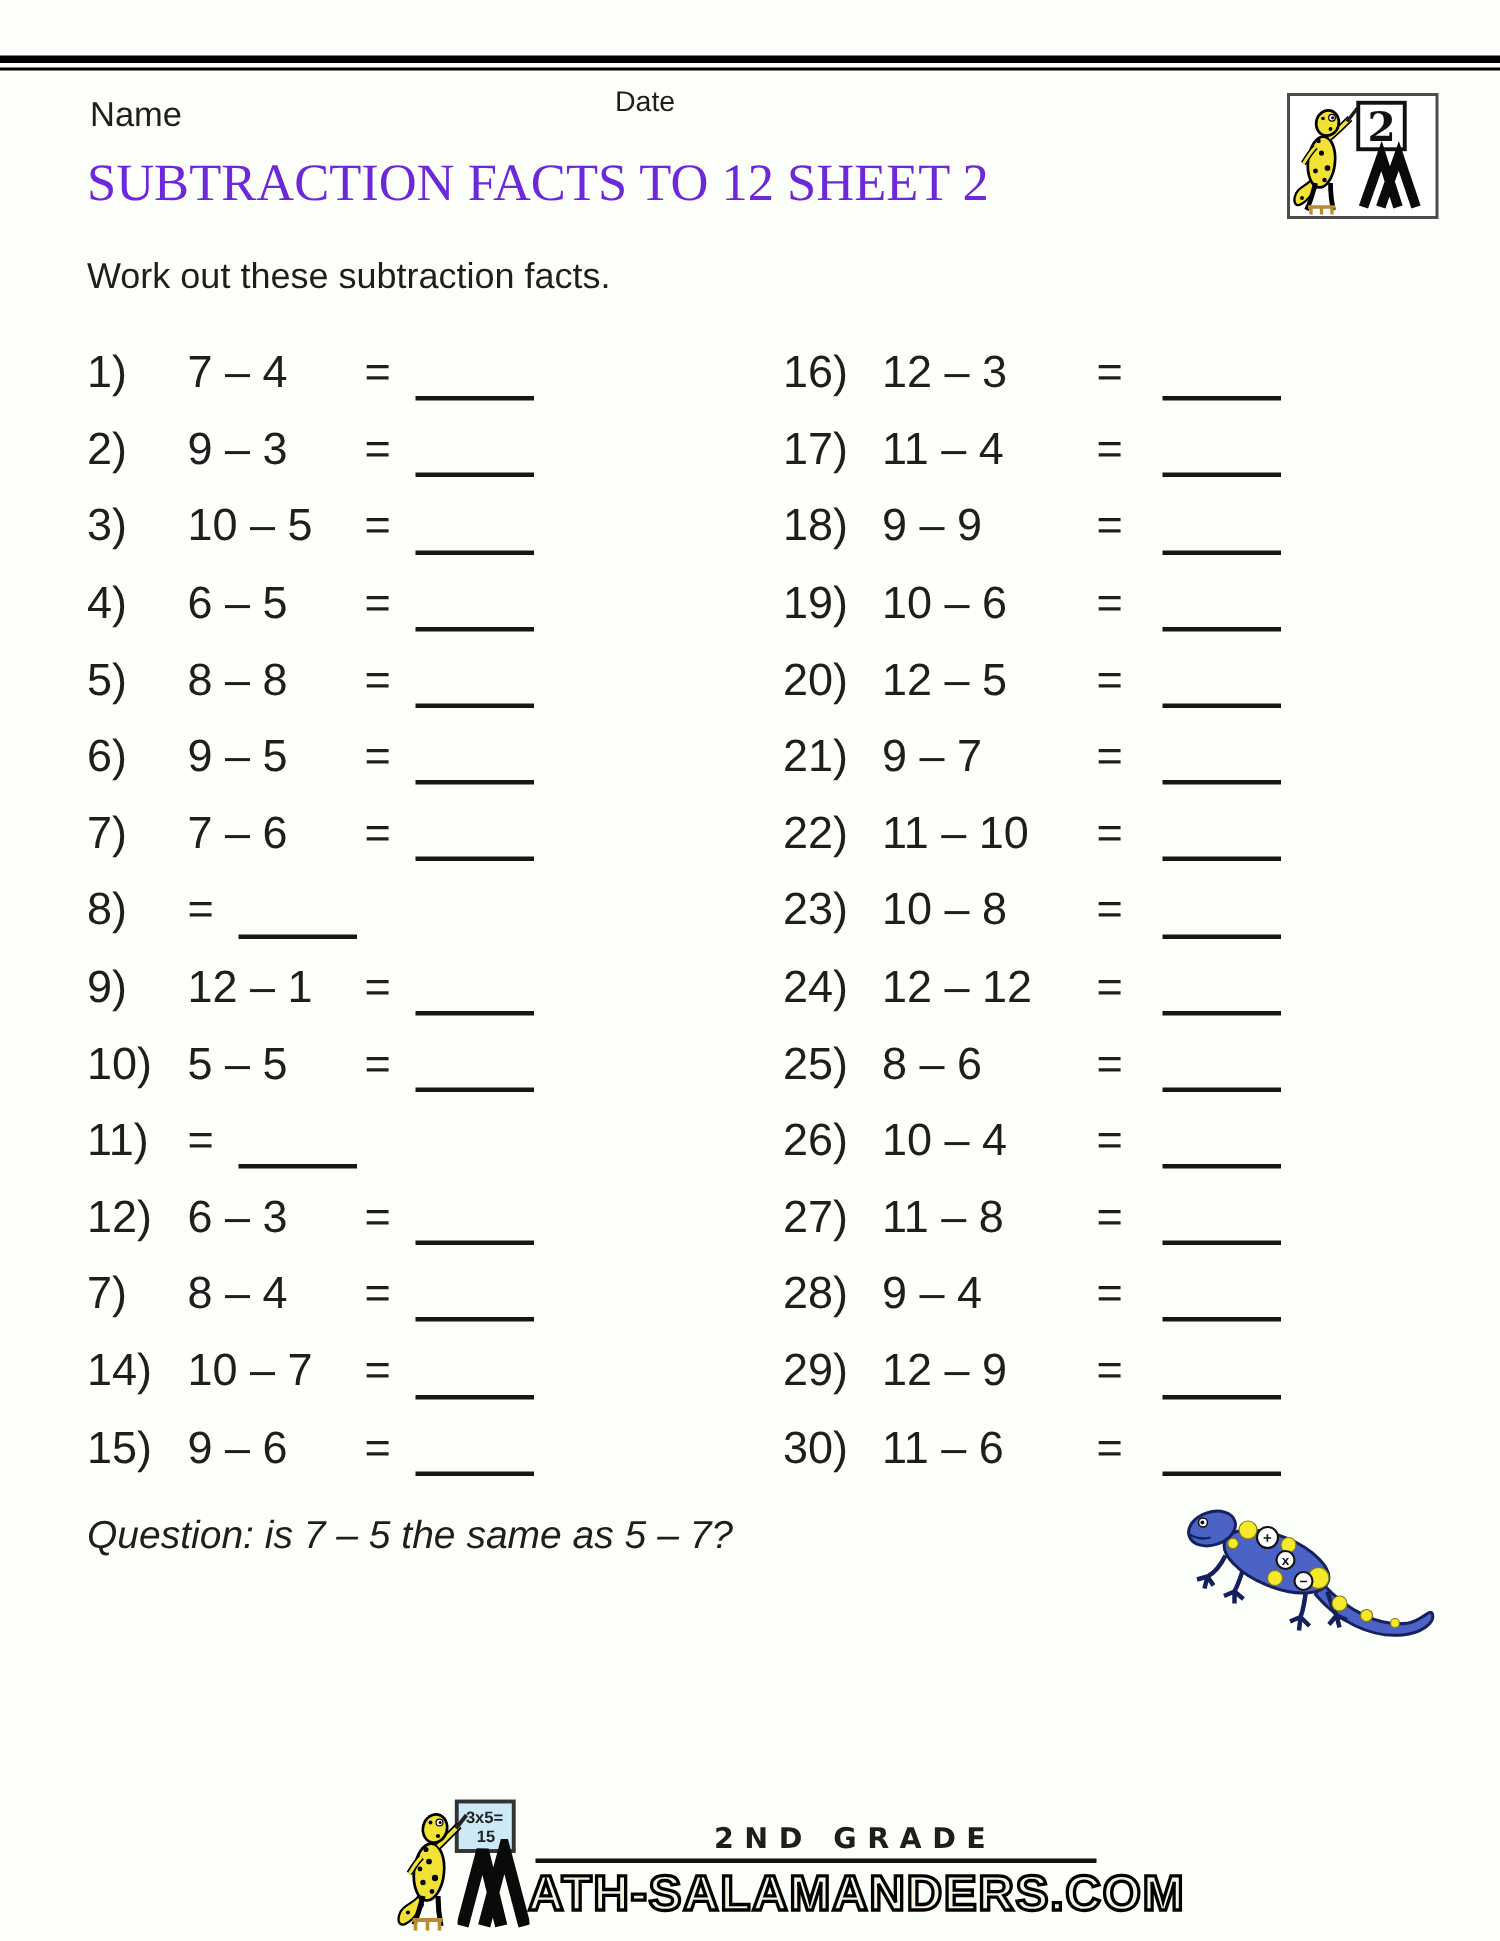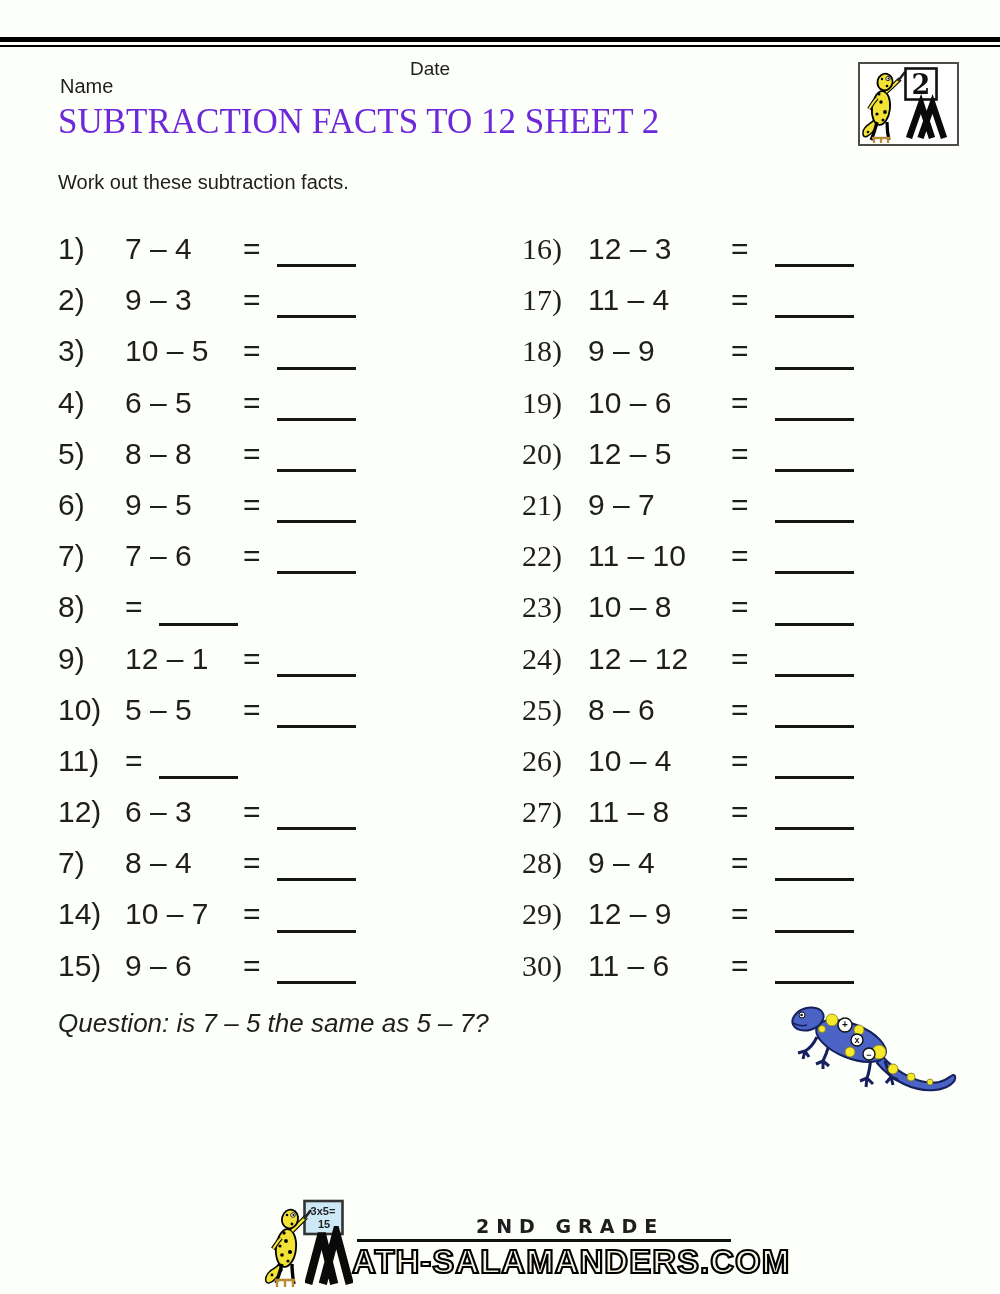--- a/index.html
+++ b/index.html
@@ -9,44 +9,44 @@
     background:#fdfffa;
     font-family:"Liberation Sans","DejaVu Sans",sans-serif;
     color:#1e1e1e;
     position:relative;
     overflow:hidden;
   }
   .top-rule { position:absolute; top:37px; left:0; width:1000px; }
   .rule-thick { height:5px; background:#000; }
   .rule-thin  { height:2px; background:#000; margin-top:3px; }
 
-  .name-label { position:absolute; top:75px; left:60px;  font-size:20px; }
+  .name-label { position:absolute; top:63px; left:60px;  font-size:23px; }
   .date-label { position:absolute; top:58px; left:410px; font-size:19px; }
 
   .logo-box {
     position:absolute; top:62px; left:858px; width:101px; height:84px;
     background:#ffffff; border:2px solid #4c4c4c;
   }
   .logo-box svg { display:block; width:100%; height:100%; }
 
   .title {
     position:absolute; top:102px; left:58px; margin:0;
     font-family:"Liberation Serif","DejaVu Serif",serif;
     font-weight:400; font-size:35px; color:#6d28d9; white-space:nowrap;
   }
-  .instructions { position:absolute; top:171px; left:58px; margin:0; font-size:20px; }
+  .instructions { position:absolute; top:171px; left:58px; margin:0; font-size:24px; }
 
   .problems { position:absolute; top:223px; left:0; width:1000px; height:768px; }
   .prob-col { position:absolute; top:0; }
   .col-left  { left:58px;  width:410px; }
   .col-right { left:522px; width:440px; }
   .prob-row { display:flex; align-items:baseline; height:51.2px; font-size:30px; line-height:51.2px; }
   .p-num  { flex:none; }
   .col-left  .p-num  { width:67px; }
-  .col-right .p-num  { width:66px;font-family:Liberation Serif, serif; }
+  .col-right .p-num  { width:66px; }
   .col-left  .p-expr { width:118px; }
   .col-right .p-expr { width:143px; }
   .col-left  .p-eq   { width:34px; }
   .col-right .p-eq   { width:44px; }
   .p-blank {
     flex:none; width:79px; height:0;
     border-bottom:3px solid #161616;
     align-self:flex-end; margin-bottom:7px;
   }
 

